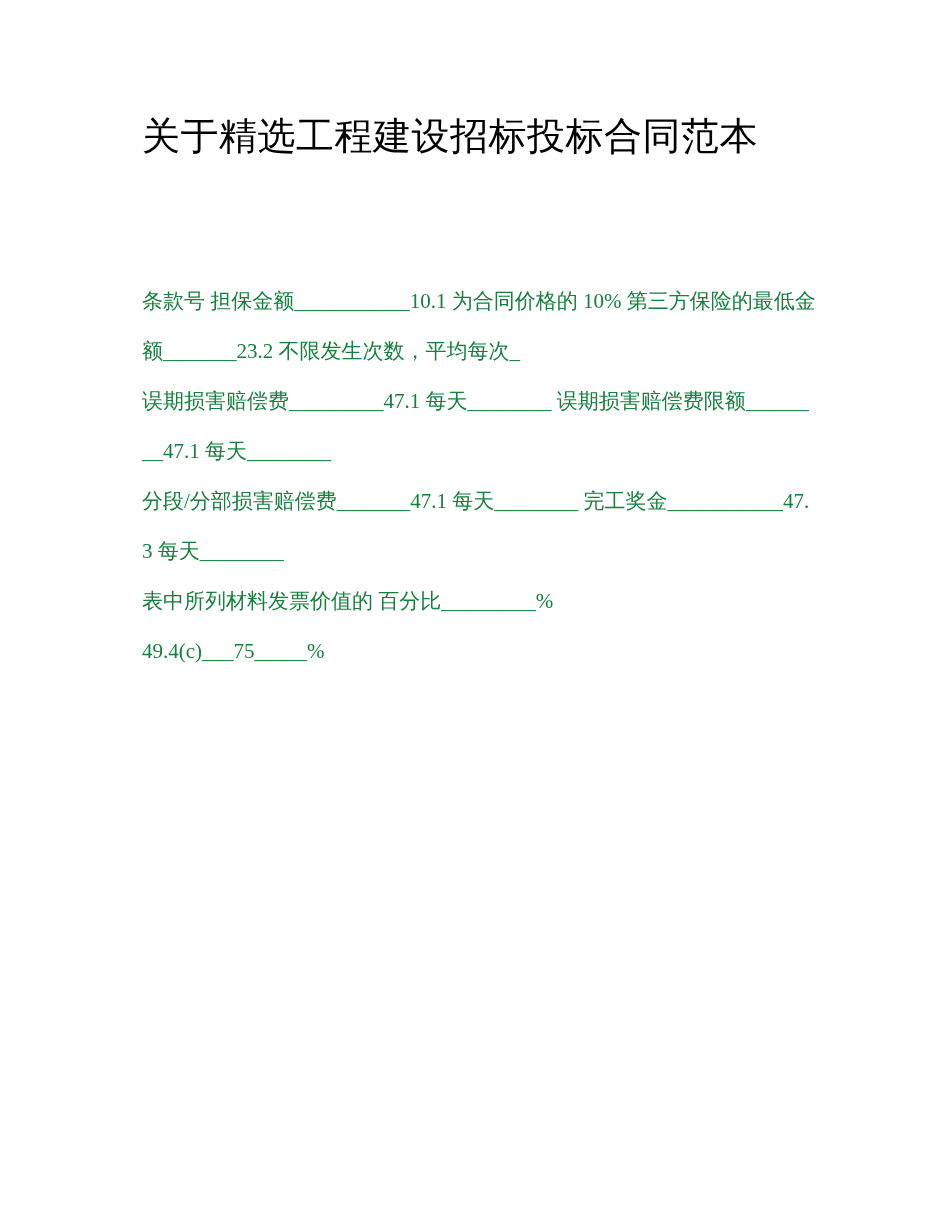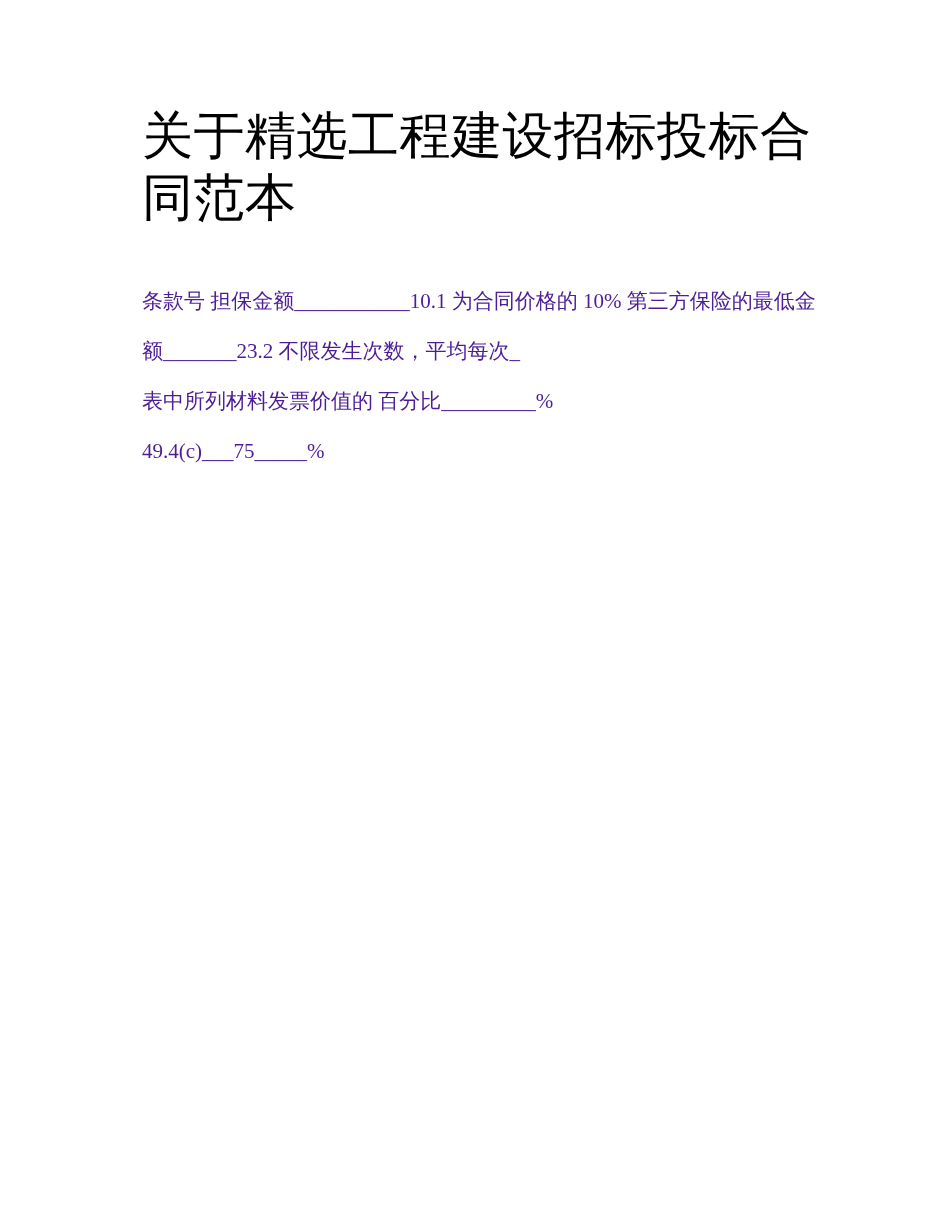--- a/index.html
+++ b/index.html
@@ -25,21 +25,21 @@
     left: 142px;
     top: 0;
     width: 672px;
   }
 
   
   .doc-title {
     margin: 0;
     padding: 0;
     font-family: "Liberation Serif", "DejaVu Serif", serif;
-    font-size: 51px;
+    font-size: 38px;
     font-weight: 400;
     line-height: 62px;
     letter-spacing: 0.5px;
     color: #000000;
     width: 680px;
   }
 
   .title-block {
     position: absolute;
     left: 0;
@@ -53,38 +53,40 @@
     top: 276px;
     width: 676px;
   }
 
   .para {
     margin: 0 0 0 0;
     padding: 0;
     font-size: 21px;
     line-height: 50px;
     font-family: "Liberation Serif", "DejaVu Serif", serif;
-    color: #4c1d95;
+    color: #15803d;
     white-space: pre-wrap;
     word-break: break-all;
     text-align: left;
   }
 </style>
 </head>
 <body>
 
 <div class="page">
 
   <div class="content">
 
     <div class="title-block">
       <h1 class="doc-title">关于精选工程建设招标投标合同范本</h1>
     </div>
 
     <div class="body-block">
       <p class="para">条款号 担保金额___________10.1 为合同价格的 10% 第三方保险的最低金额_______23.2 不限发生次数，平均每次_</p>
+      <p class="para">误期损害赔偿费_________47.1 每天________ 误期损害赔偿费限额________47.1 每天________</p>
+      <p class="para">分段/分部损害赔偿费_______47.1 每天________ 完工奖金___________47.3 每天________</p>
       <p class="para">表中所列材料发票价值的 百分比_________%
 49.4(c)___75_____%</p>
     </div>
 
   </div>
 
 </div>
 
 </body></html>

